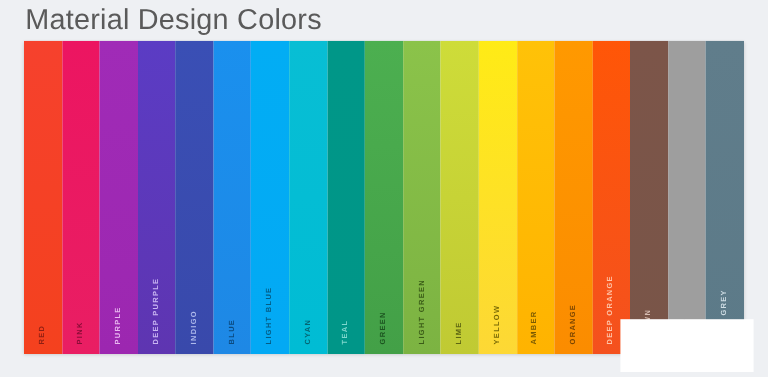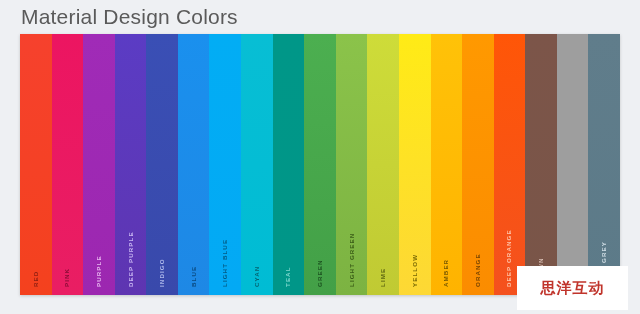--- a/index.html
+++ b/index.html
@@ -16,21 +16,21 @@
   #page {
     position: relative;
     width: 640px;
     height: 314px;
     background: #eef0f3;
   }
   #page-title {
     position: absolute;
     left: 21px;
     top: 4px;
-    font-size: 21px;
+    font-size: 24px;
     font-weight: 400;
     color: #5a5a5a;
     letter-spacing: 0.2px;
     line-height: 26px;
     white-space: nowrap;
   }
   #palette {
     position: absolute;
     left: 20px;
     top: 34px;
@@ -196,16 +196,15 @@
         </div>
       </div>
       <div class="swatch" style="background: linear-gradient(rgb(96, 125, 139) 0%, rgb(92, 122, 136) 100%);">
         <div class="label-wrap">
           <div class="label-rot" style="color: rgb(207, 221, 228);">BLUE GREY</div>
         </div>
       </div>
     </div>
 
   <div id="watermark" style="background: rgb(255, 255, 255);">
-    <div id="wm-cn" style="color: rgb(192, 52, 43);">思洋互动</div>
   </div>
 
 </div>
 
 </body></html>

